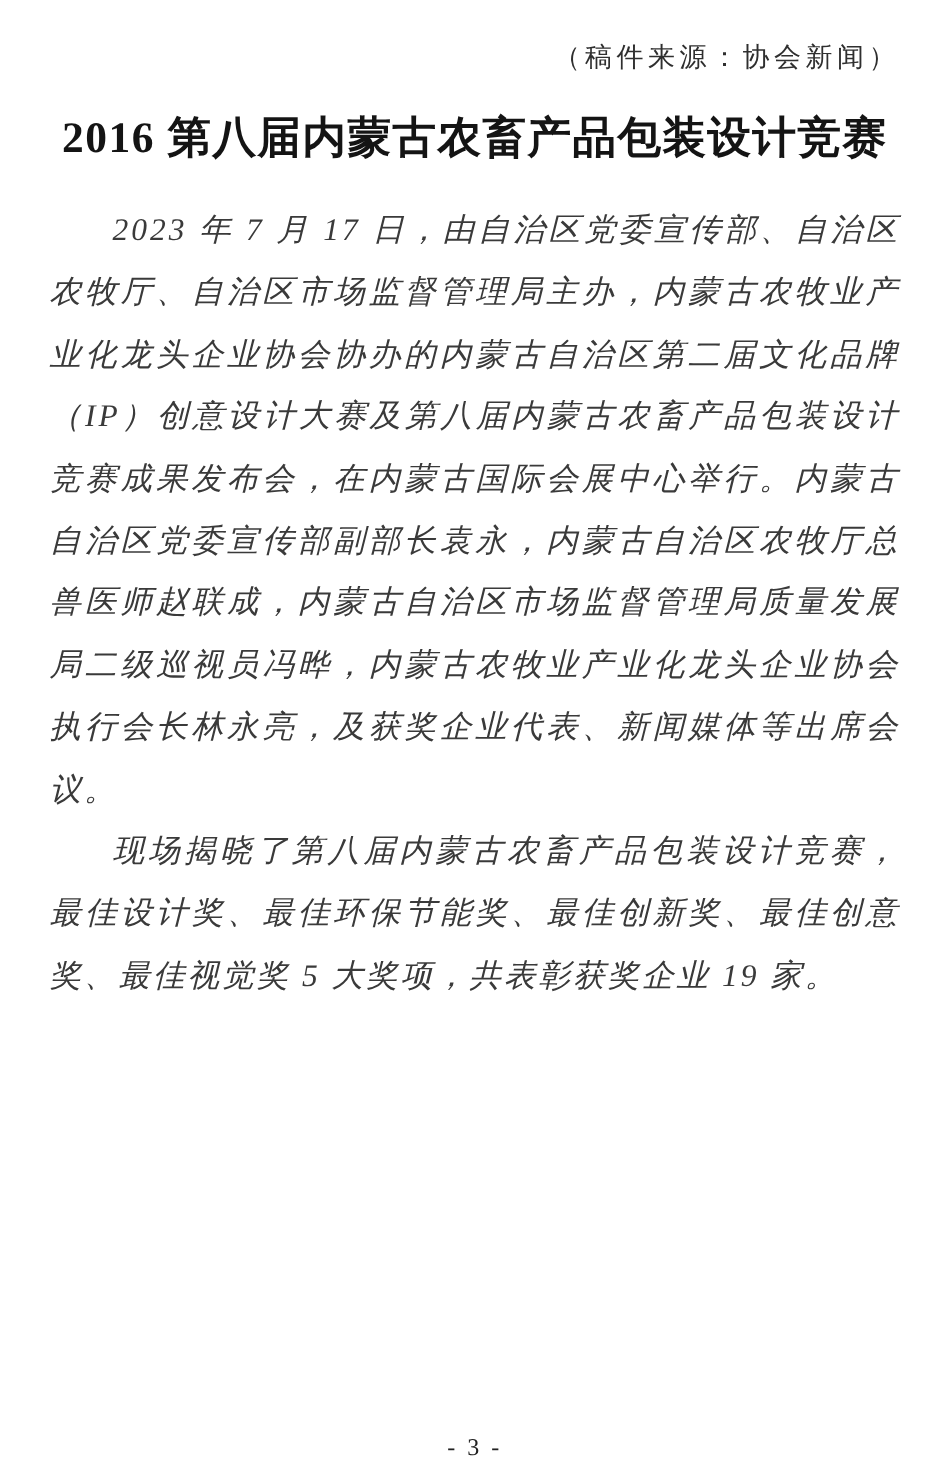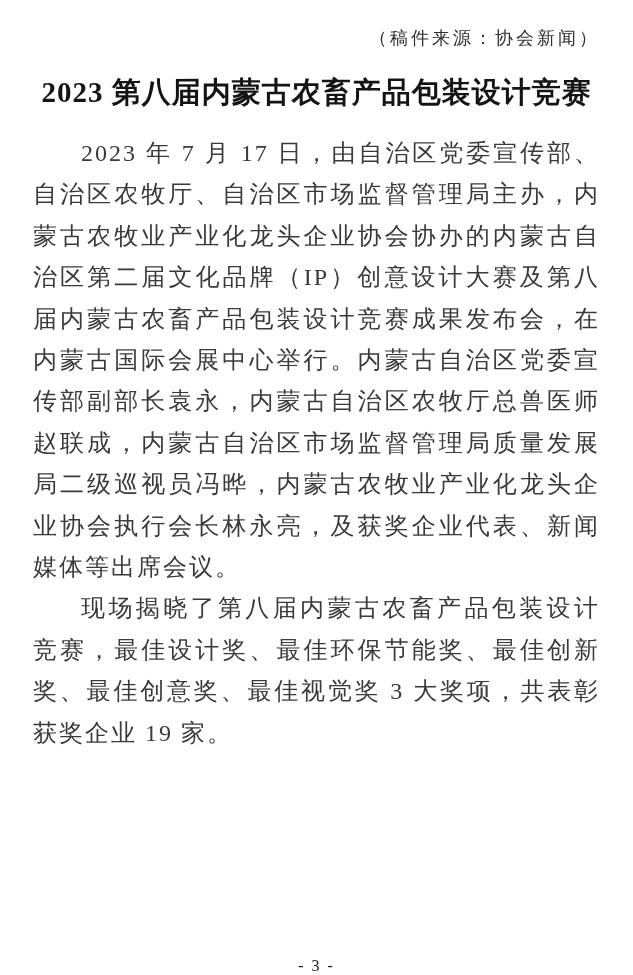--- a/index.html
+++ b/index.html
@@ -24,25 +24,26 @@
     margin-top: 14px;
     text-align: center;
     font-size: 29px;
     font-weight: 700;
     line-height: 57px;
     letter-spacing: 1px;
     color: #141414;
   }
   .doc-body {
     margin: 12px 33px 0 33px;
-    font-size: 24px;
+    font-size: 21px;
     line-height: 41.4px;
     letter-spacing: 2px;
     color: #3a3a3a;
     text-align: justify;
+    font-style: italic;
   }
   .doc-body p {
     text-indent: 2em;
     margin: 0;
   }
   .page-number {
     position: absolute;
     bottom: 16px;
     left: 0;
     right: 0;
@@ -53,23 +54,23 @@
   }
 </style>
 </head>
 <body>
 
 <div class="page">
 
   <div class="source-note">（稿件来源：协会新闻）</div>
 
   <h1 class="doc-title">
-    <div>2023 第八届内蒙古农畜产品包装设计竞赛</div>
+    <div>2016 第八届内蒙古农畜产品包装设计竞赛</div>
   </h1>
 
   <div class="doc-body">
     <p>2023 年 7 月 17 日，由自治区党委宣传部、自治区农牧厅、自治区市场监督管理局主办，内蒙古农牧业产业化龙头企业协会协办的内蒙古自治区第二届文化品牌（IP）创意设计大赛及第八届内蒙古农畜产品包装设计竞赛成果发布会，在内蒙古国际会展中心举行。内蒙古自治区党委宣传部副部长袁永，内蒙古自治区农牧厅总兽医师赵联成，内蒙古自治区市场监督管理局质量发展局二级巡视员冯晔，内蒙古农牧业产业化龙头企业协会执行会长林永亮，及获奖企业代表、新闻媒体等出席会议。</p>
-    <p>现场揭晓了第八届内蒙古农畜产品包装设计竞赛，最佳设计奖、最佳环保节能奖、最佳创新奖、最佳创意奖、最佳视觉奖 3 大奖项，共表彰获奖企业 19 家。</p>
+    <p>现场揭晓了第八届内蒙古农畜产品包装设计竞赛，最佳设计奖、最佳环保节能奖、最佳创新奖、最佳创意奖、最佳视觉奖 5 大奖项，共表彰获奖企业 19 家。</p>
   </div>
 
   <div class="page-number">- 3 -</div>
 
 </div>
 
 </body></html>

